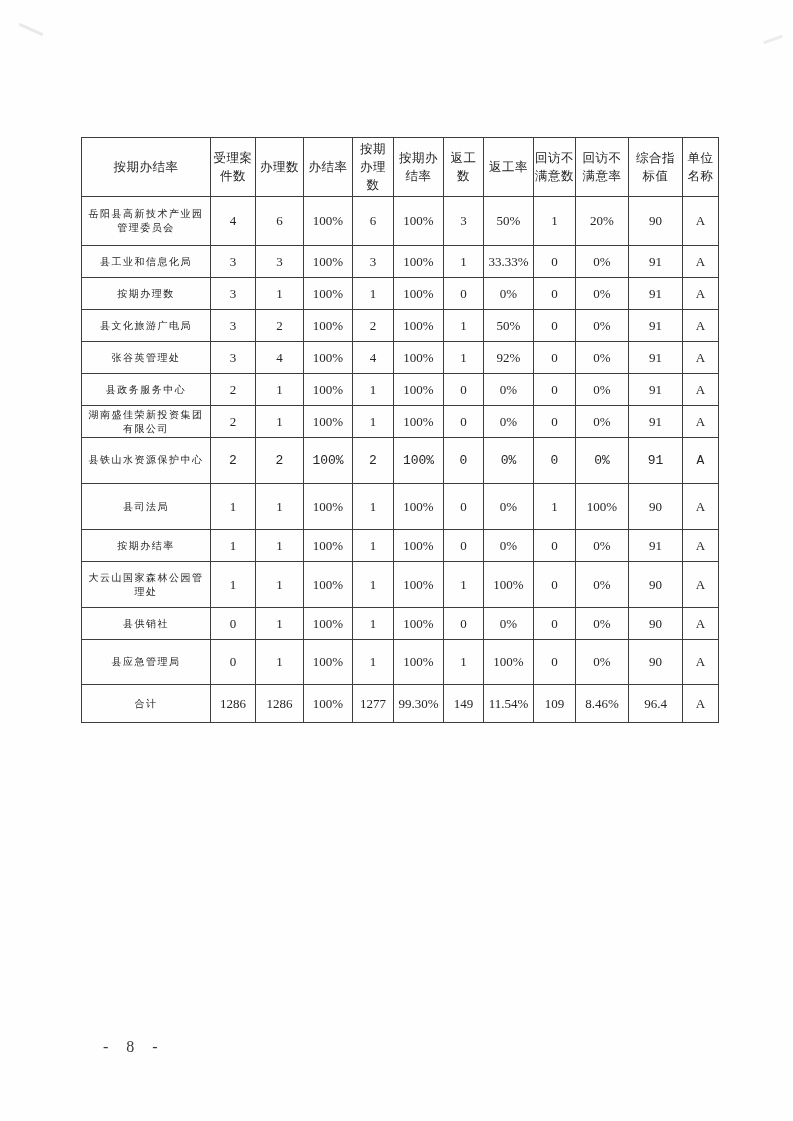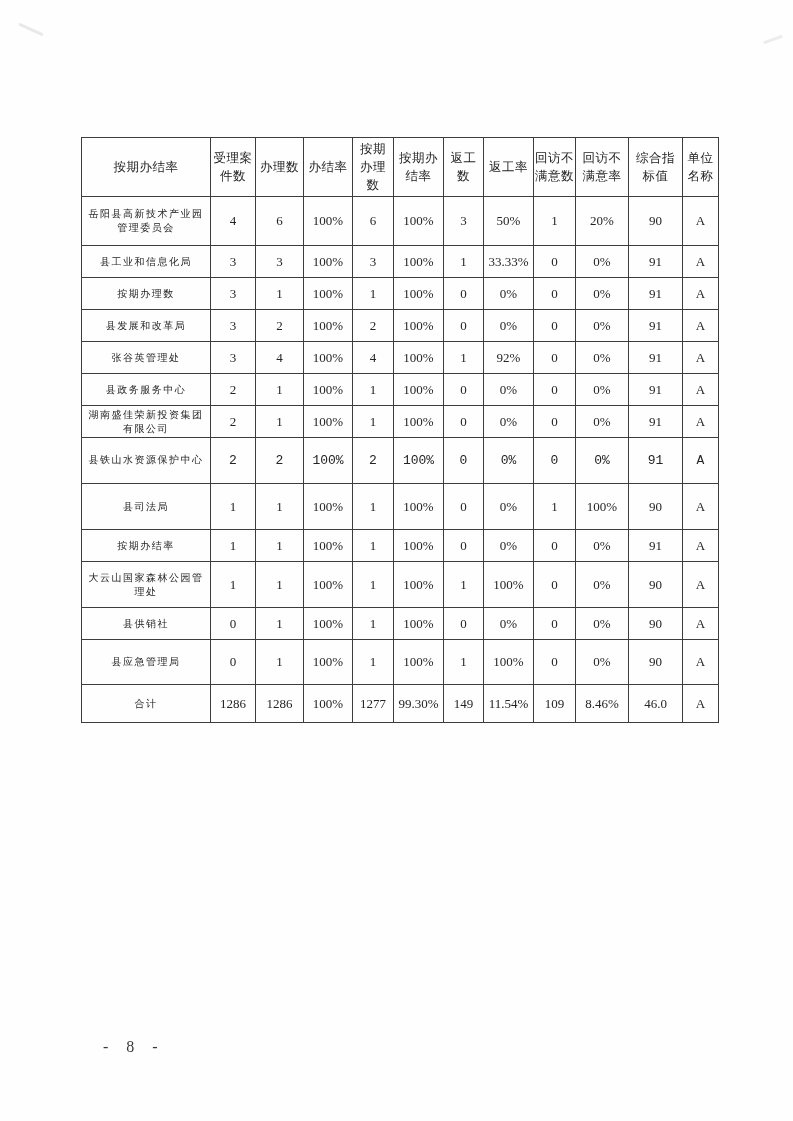--- a/index.html
+++ b/index.html
@@ -154,28 +154,28 @@
           <td>1</td>
           <td>100%</td>
           <td>0</td>
           <td>0%</td>
           <td>0</td>
           <td>0%</td>
           <td>91</td>
           <td>A</td>
         </tr>
         <tr>
-          <td class="name-cell">县发展和改革局</td>
-          <td>3</td>
-          <td>2</td>
-          <td>100%</td>
-          <td>2</td>
-          <td>100%</td>
-          <td>0</td>
-          <td>0%</td>
+          <td class="name-cell">县文化旅游广电局</td>
+          <td>3</td>
+          <td>2</td>
+          <td>100%</td>
+          <td>2</td>
+          <td>100%</td>
+          <td>1</td>
+          <td>50%</td>
           <td>0</td>
           <td>0%</td>
           <td>91</td>
           <td>A</td>
         </tr>
         <tr>
           <td class="name-cell">张谷英管理处</td>
           <td>3</td>
           <td>4</td>
           <td>100%</td>
@@ -304,20 +304,20 @@
           <td class="name-cell">合计</td>
           <td>1286</td>
           <td>1286</td>
           <td>100%</td>
           <td>1277</td>
           <td>99.30%</td>
           <td>149</td>
           <td>11.54%</td>
           <td>109</td>
           <td>8.46%</td>
-          <td>46.0</td>
+          <td>96.4</td>
           <td>A</td>
         </tr>
       </tbody>
   </table>
 
   <div class="footer-page-number">- 8 -</div>
 </div>
 
 </body></html>

